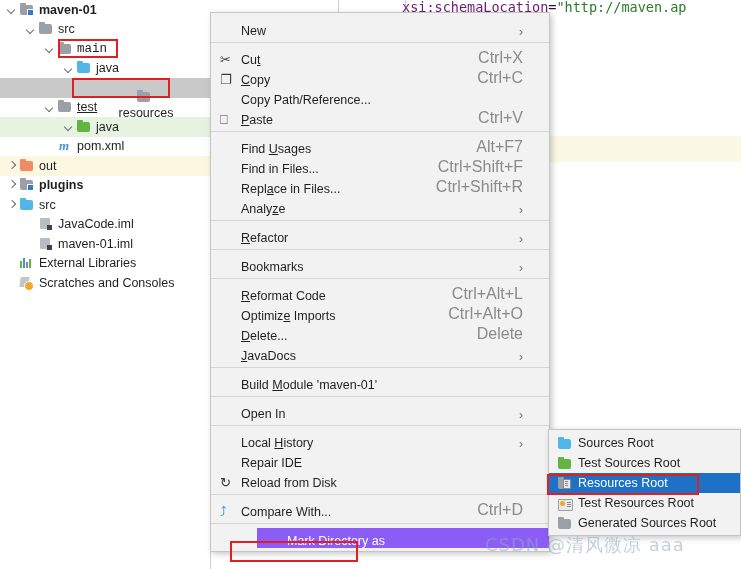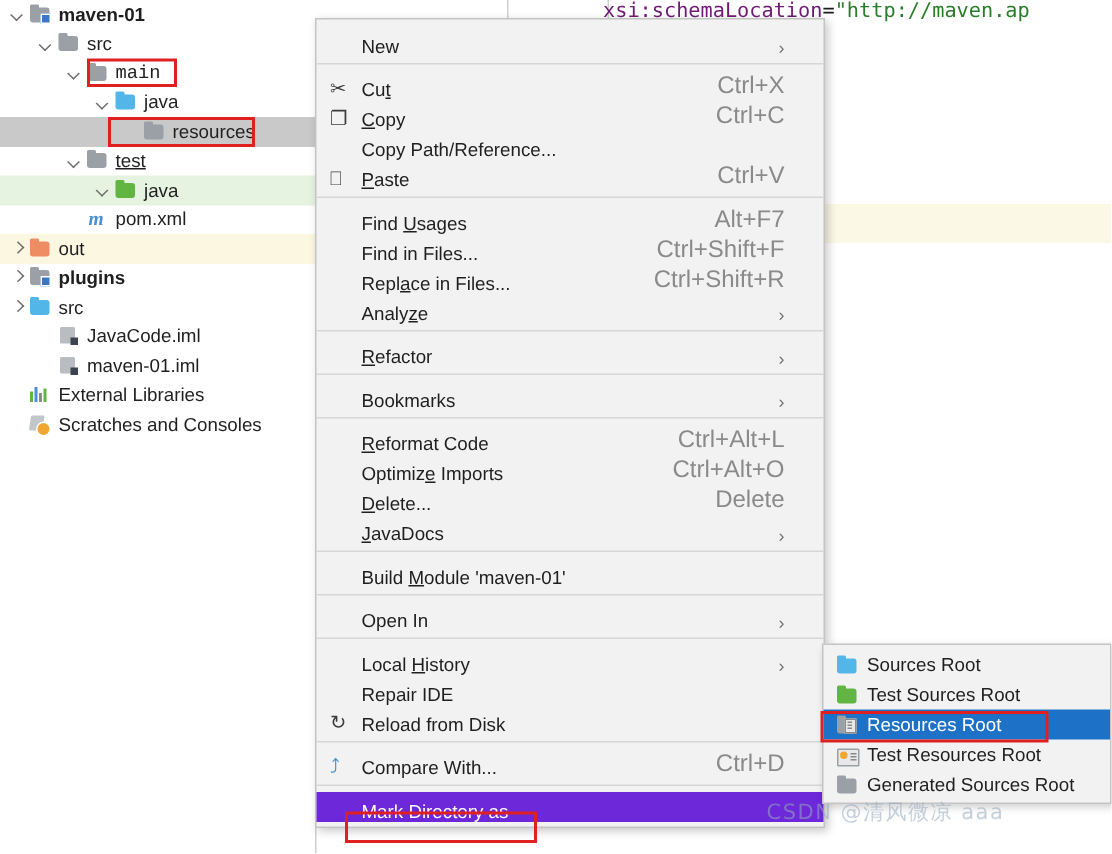--- a/index.html
+++ b/index.html
@@ -244,22 +244,23 @@
     font-size: 16px;
     margin-left: 14px;
   }
   .menu-item .mi-arrow {
     color: #707070;
     font-size: 12px;
     margin-left: 12px;
     line-height: 12px;
   }
   .menu-item.highlight {
-    background: #6d28d9;
+    background: #8b5cf6;
     color: #ffffff;
+    margin-left: 46px;
   }
   .menu-sep {
     height: 1px;
     background: #d6d6d6;
     margin: 4px 0;
   }
   .u { text-decoration: underline; }
 
   
   .glyph {
@@ -314,22 +315,22 @@
   .testres::after {
     content: "";
     position: absolute; right: 1px; top: 1.5px;
     width: 4px; height: 1px; background: #8a8a8a;
     box-shadow: 0 2px 0 #8a8a8a, 0 4px 0 #8a8a8a;
   }
 
   
   #watermark {
     position: absolute;
-    left: 511px; top: 533px;
-    font-size: 14px;
+    left: 485px; top: 533px;
+    font-size: 18px;
     color: rgba(150,170,190,0.55);
     font-family: "DejaVu Sans", sans-serif;
     letter-spacing: 1px;
     white-space: nowrap;
     pointer-events: none;
   }
 </style>
 </head>
 <body>
 
@@ -378,21 +379,21 @@
     </div>
     <div class="tree-row" style="padding-left: 63px;">
       <span class="twisty expanded"></span>
       <span class="ticon">
         <span style="position: absolute; left: 0px; top: 0px; width: 16px; height: 16px;">
           <span class="folder f-blue"></span>
         </span>
       </span>
       <span class="tlabel">java</span>
     </div>
-    <div class="tree-row row-selected-gray" style="padding-left: 82px;">
+    <div class="tree-row row-selected-gray" style="padding-left: 82px; flex-direction: column;">
       <span class="twisty "></span>
       <span class="ticon">
         <span style="position: absolute; left: 0px; top: 0px; width: 16px; height: 16px;">
           <span class="folder f-gray"></span>
         </span>
       </span>
       <span class="tlabel">resources</span>
     </div>
     <div class="tree-row" style="padding-left: 44px; text-decoration: underline;">
       <span class="twisty expanded"></span>

